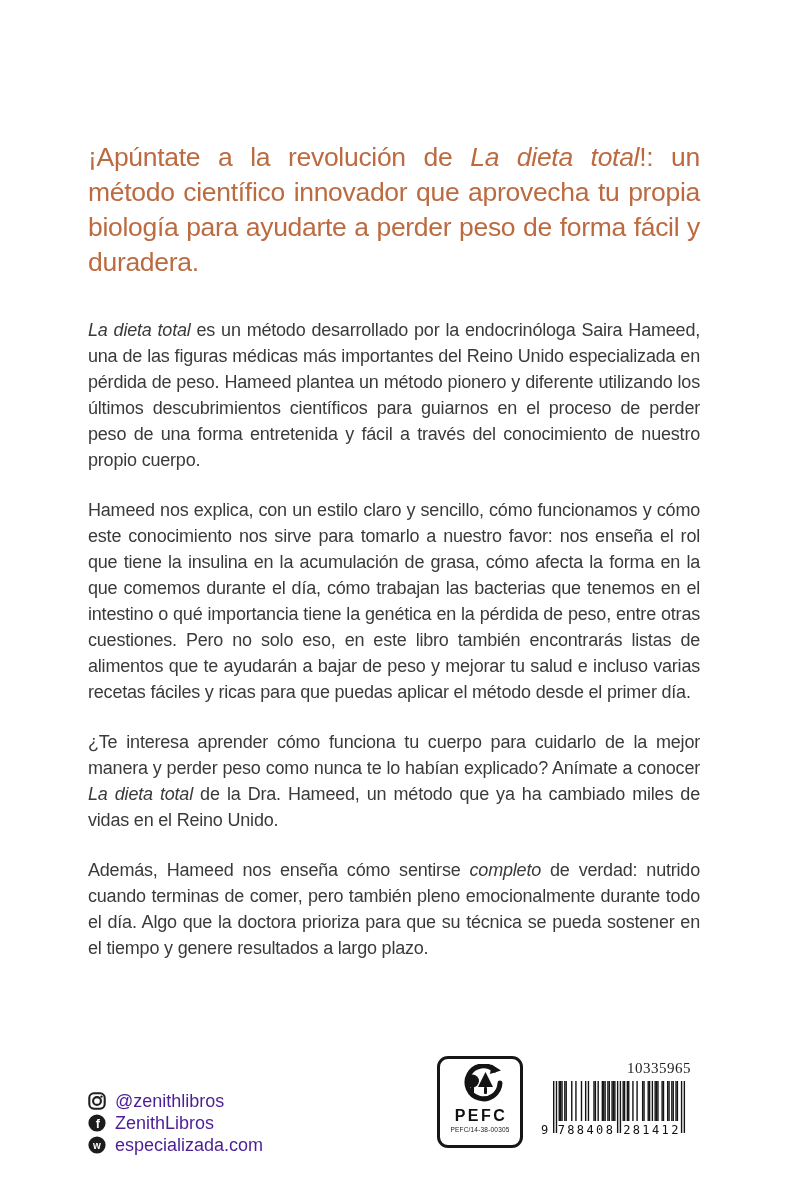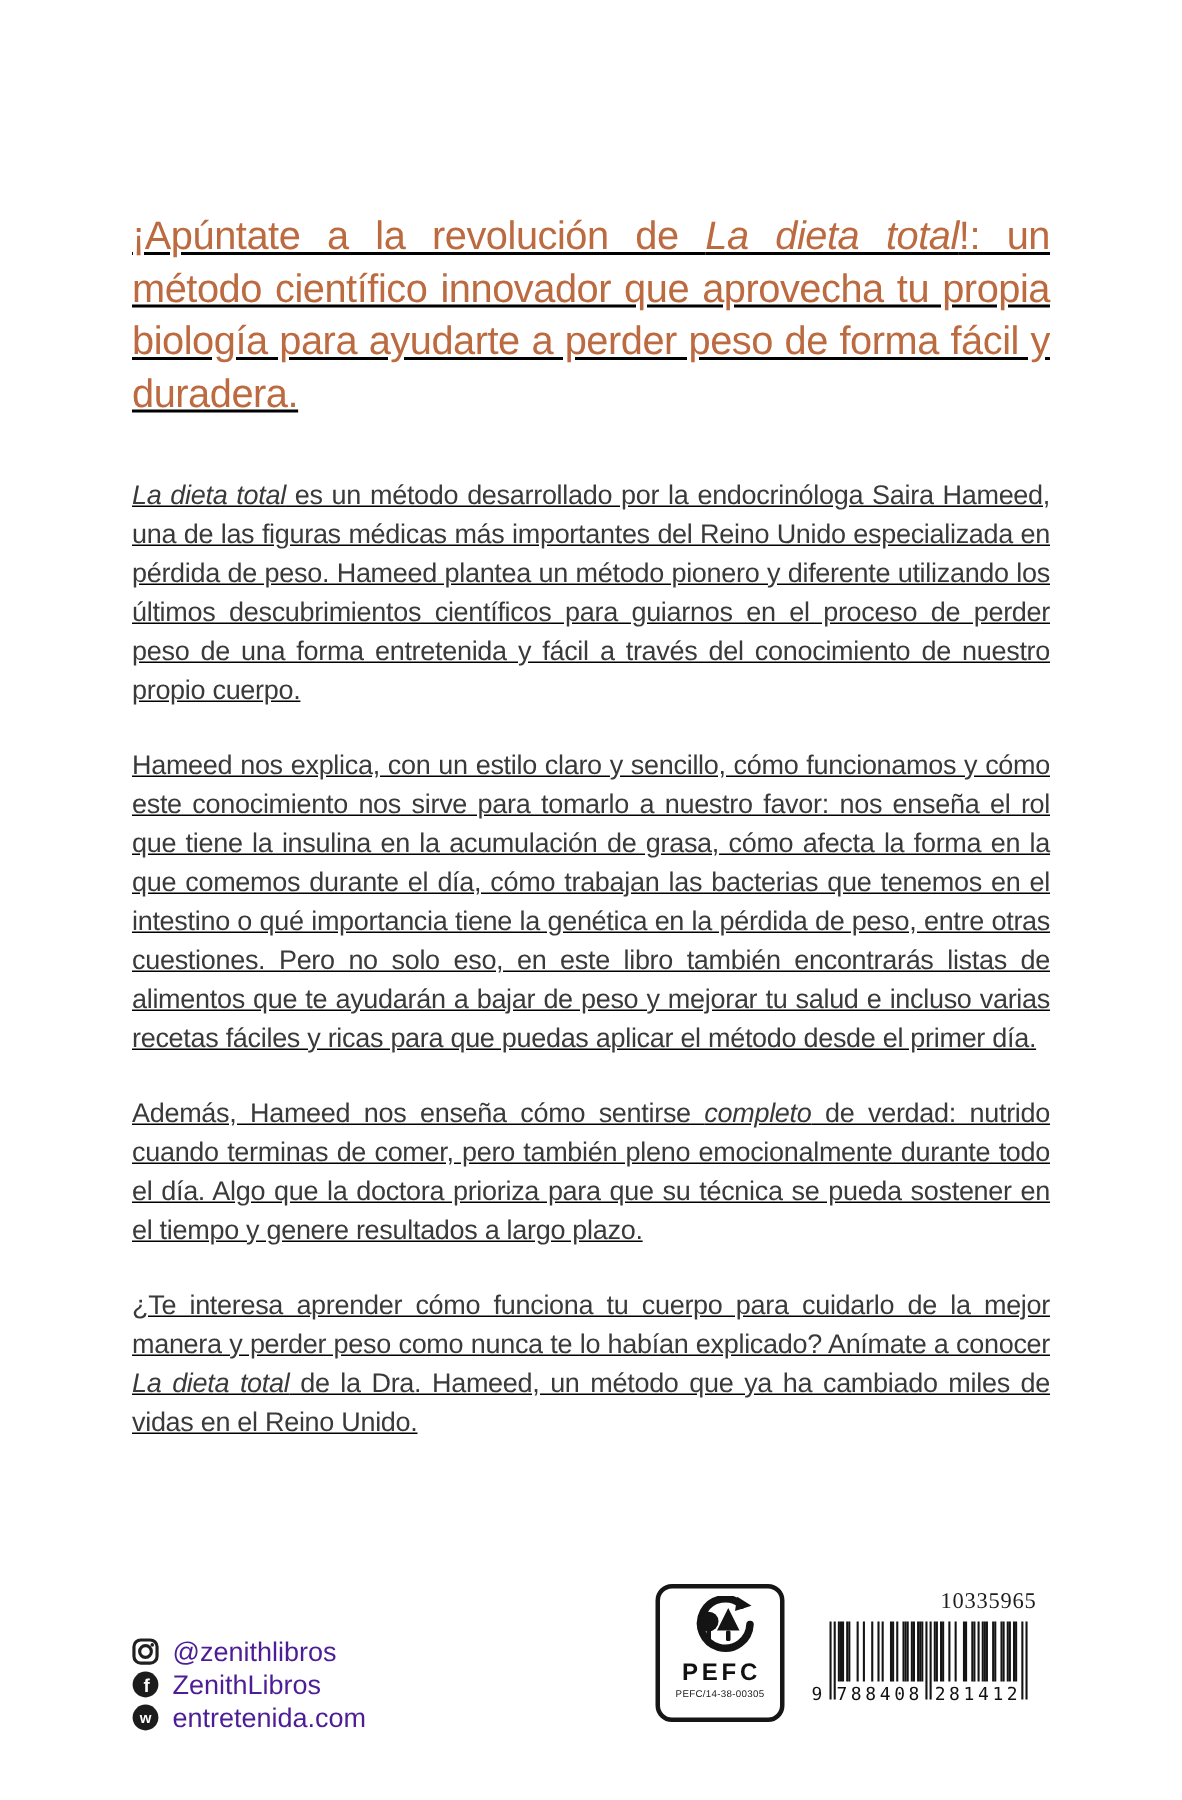--- a/index.html
+++ b/index.html
@@ -2,21 +2,21 @@
 <html lang="es" style="--accent: #bc6a40; --text-color: #3a3a3a; --background: #ffffff;"><head>
 <meta charset="utf-8">
 <style>
   html,body{margin:0;padding:0;background:#e8e8e8;}
   .page{
     position:relative;width:788px;height:1200px;margin:0 auto;
     background:#ffffff;overflow:hidden;
     font-family:"Liberation Sans",sans-serif;
     -webkit-font-smoothing:antialiased;
   }
-  .copy{position:absolute;left:88px;top:140px;width:612px;text-decoration:underline;}
+  .copy{position:absolute;left:88px;top:140px;width:612px;}
   .headline{
     margin:0 0 37px 0;
     font-size:26.5px;line-height:35px;font-weight:normal;
     letter-spacing:-0.3px;
     color:var(--accent,#bc6a40);
     text-align:justify;
   }
   .para{
     margin:0 0 24px 0;
     font-size:18px;line-height:26px;
@@ -59,23 +59,23 @@
 
 <div class="page">
 
   <main class="copy">
     <h1 class="headline"><span>¡Apúntate a la revolución de </span><em>La dieta total</em><span>!: un método científico innovador que aprovecha tu propia biología para ayudarte a perder peso de forma fácil y duradera.</span></h1>
 
     <p class="para"><em>La dieta total</em><span> es un método desarrollado por la endocrinóloga Saira Hameed, una de las figuras médicas más importantes del Reino Unido especializada en pérdida de peso. Hameed plantea un método pionero y diferente utilizando los últimos descubrimientos científicos para guiarnos en el proceso de perder peso de una forma entretenida y fácil a través del conocimiento de nuestro propio cuerpo.</span></p>
 
     <p class="para"><span>Hameed nos explica, con un estilo claro y sencillo, cómo funcionamos y cómo este conocimiento nos sirve para tomarlo a nuestro favor: nos enseña el rol que tiene la insulina en la acumulación de grasa, cómo afecta la forma en la que comemos durante el día, cómo trabajan las bacterias que tenemos en el intestino o qué importancia tiene la genética en la pérdida de peso, entre otras cuestiones. Pero no solo eso, en este libro también encontrarás listas de alimentos que te ayudarán a bajar de peso y mejorar tu salud e incluso varias recetas fáciles y ricas para que puedas aplicar el método desde el primer día.</span></p>
 
+    <p class="para"><span>¿Te interesa aprender cómo funciona tu cuerpo para cuidarlo de la mejor manera y perder peso como nunca te lo habían explicado? Anímate a conocer </span><em>La dieta total</em><span> de la Dra. Hameed, un método que ya ha cambiado miles de vidas en el Reino Unido.</span></p>
+
     <p class="para"><span>Además, Hameed nos enseña cómo sentirse </span><em>completo</em><span> de verdad: nutrido cuando terminas de comer, pero también pleno emocionalmente durante todo el día. Algo que la doctora prioriza para que su técnica se pueda sostener en el tiempo y genere resultados a largo plazo.</span></p>
-
-    <p class="para"><span>¿Te interesa aprender cómo funciona tu cuerpo para cuidarlo de la mejor manera y perder peso como nunca te lo habían explicado? Anímate a conocer </span><em>La dieta total</em><span> de la Dra. Hameed, un método que ya ha cambiado miles de vidas en el Reino Unido.</span></p>
   </main>
 
   <div class="social">
     <div class="social-row">
       <svg class="ico" viewBox="0 0 18 18" aria-hidden="true">
         <rect x="1.3" y="1.3" width="15.4" height="15.4" rx="4.6" fill="none" stroke="#202020" stroke-width="2.1"></rect>
         <circle cx="9" cy="9" r="3.9" fill="none" stroke="#202020" stroke-width="2.1"></circle>
         <circle cx="13.5" cy="4.6" r="1.2" fill="#202020"></circle>
       </svg>
       <span>@zenithlibros</span>
@@ -85,21 +85,21 @@
         <circle cx="9" cy="9" r="8.6" fill="#1c1c1c"></circle>
         <text x="9.8" y="13.8" text-anchor="middle" font-family="Liberation Sans, sans-serif" font-size="12.5" font-weight="bold" fill="#ffffff">f</text>
       </svg>
       <span>ZenithLibros</span>
     </div>
     <div class="social-row">
       <svg class="ico" viewBox="0 0 18 18" aria-hidden="true">
         <circle cx="9" cy="9" r="8.6" fill="#1c1c1c"></circle>
         <text x="9" y="12.6" text-anchor="middle" font-family="Liberation Sans, sans-serif" font-size="10" font-weight="bold" fill="#ffffff">w</text>
       </svg>
-      <span>entretenida.com</span>
+      <span>especializada.com</span>
     </div>
   </div>
 
   <div class="pefc">
     <svg width="46" height="42" viewBox="0 0 46 42" aria-hidden="true">
       <path d="M37.5 6 A16.5 16.5 0 1 0 43 19" fill="none" stroke="#141414" stroke-width="5" stroke-linecap="round"></path>
       <polygon points="34.5,0.5 44,6.5 33,10" fill="#141414"></polygon>
       <circle cx="15.5" cy="17" r="6.5" fill="#141414"></circle>
       <rect x="14" y="22" width="3" height="8" rx="1" fill="#141414"></rect>
       <polygon points="28.5,8 36,23 21,23" fill="#141414"></polygon>

